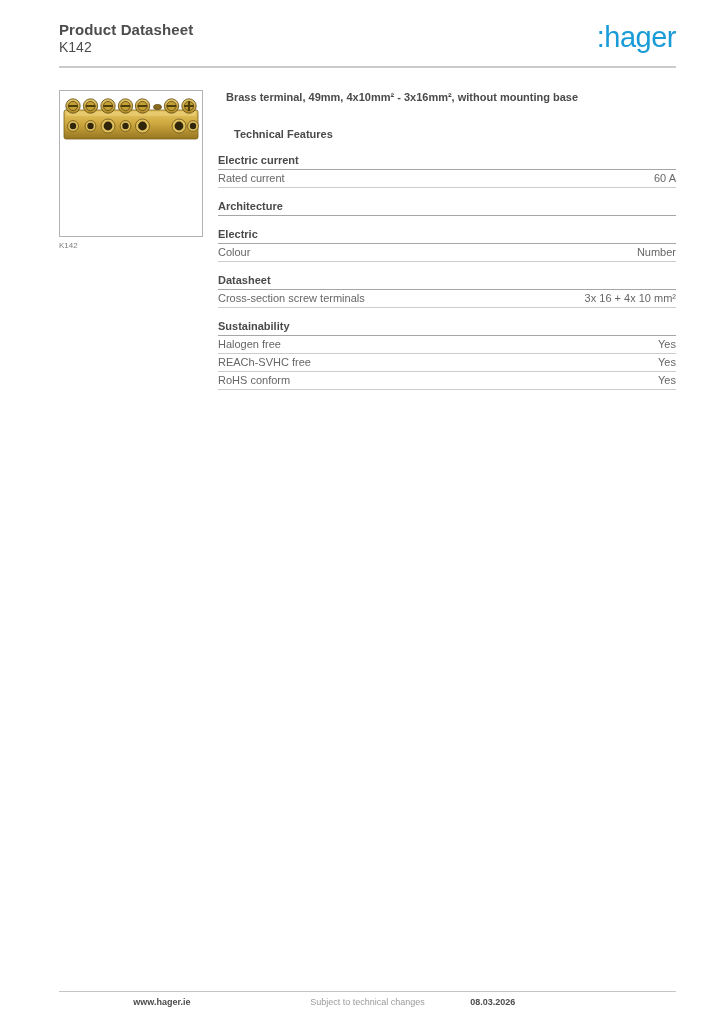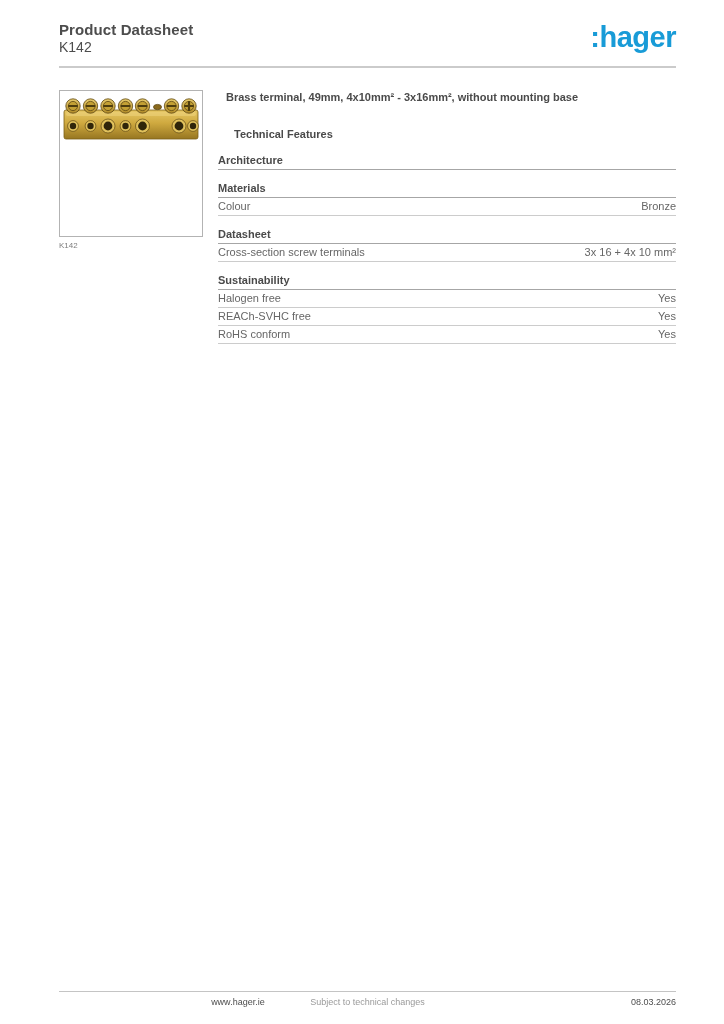--- a/index.html
+++ b/index.html
@@ -33,21 +33,21 @@
   .doc-subtitle {
     font-size: 14px;
     color: #4d4d4d;
     line-height: 17px;
   }
   .logo {
     position: absolute;
     top: 1px;
     right: 0;
     font-size: 29px;
-    font-weight: 700;
+    font-weight: 400;
     color: #189bd7;
     letter-spacing: -0.5px;
     line-height: 30px;
   }
   .header-rule {
     position: absolute;
     top: 66px;
     left: 59px;
     right: 48px;
     height: 2px;
@@ -127,23 +127,23 @@
   .footer {
     position: absolute;
     top: 997px;
     left: 59px;
     right: 48px;
     display: grid;
     grid-template-columns: 1fr 1fr 1fr;
     font-size: 9px;
     color: #4d4d4d;
   }
-  .footer .website { font-weight: 400; text-align: right; text-decoration: none; color: #4d4d4d; }
+  .footer .website { font-weight: 700; text-align: center; text-decoration: none; color: #4d4d4d; }
   .footer .notice  { color: #9a9a9a; text-align: center; }
-  .footer .date    { font-weight: 400; text-align: right; }
+  .footer .date    { font-weight: 700; text-align: left; }
 </style>
 </head>
 <body>
 
 <div class="page">
 
   <div class="header">
     <div class="doc-title">Product Datasheet</div>
     <div class="doc-subtitle">K142</div>
     <div class="logo">:hager</div>
@@ -242,30 +242,37 @@
           </g>
         </svg>
       </div>
       <div class="image-caption">K142</div>
     </div>
 
     <div class="details">
       <h1 class="product-title">Brass terminal, 49mm, 4x10mm² - 3x16mm², without mounting base</h1>
       <h2 class="tech-heading">Technical Features</h2>
 
+      <div class="section">
+        <div class="section-heading">Electric current</div>
+        <div class="row">
+          <span class="label">Rated current</span>
+          <span class="value">60 A</span>
+        </div>
+      </div>
 
       <div class="section">
         <div class="section-heading">Architecture</div>
       </div>
 
       <div class="section">
-        <div class="section-heading">Materials</div>
+        <div class="section-heading">Electric</div>
         <div class="row">
           <span class="label">Colour</span>
-          <span class="value">Bronze</span>
+          <span class="value">Number</span>
         </div>
       </div>
 
       <div class="section">
         <div class="section-heading">Datasheet</div>
         <div class="row">
           <span class="label">Cross-section screw terminals</span>
           <span class="value">3x 16 + 4x 10 mm²</span>
         </div>
       </div>

